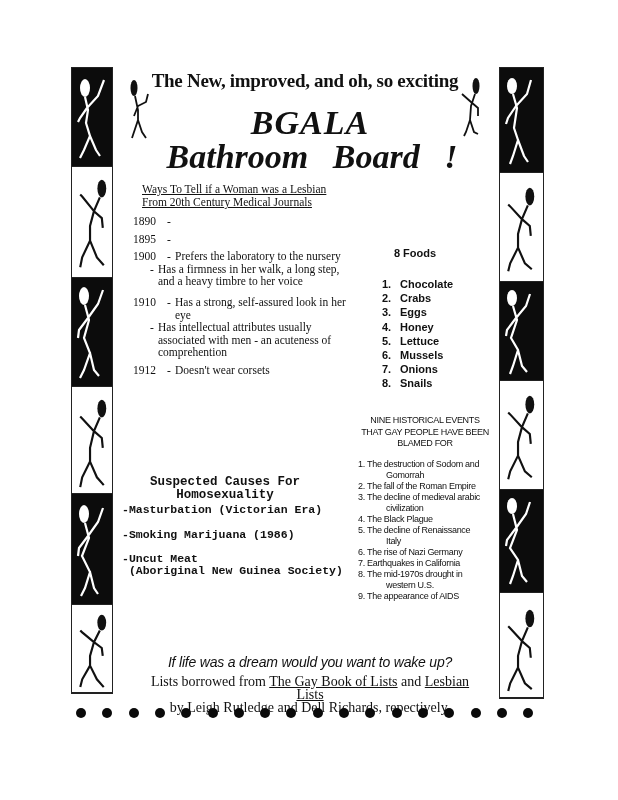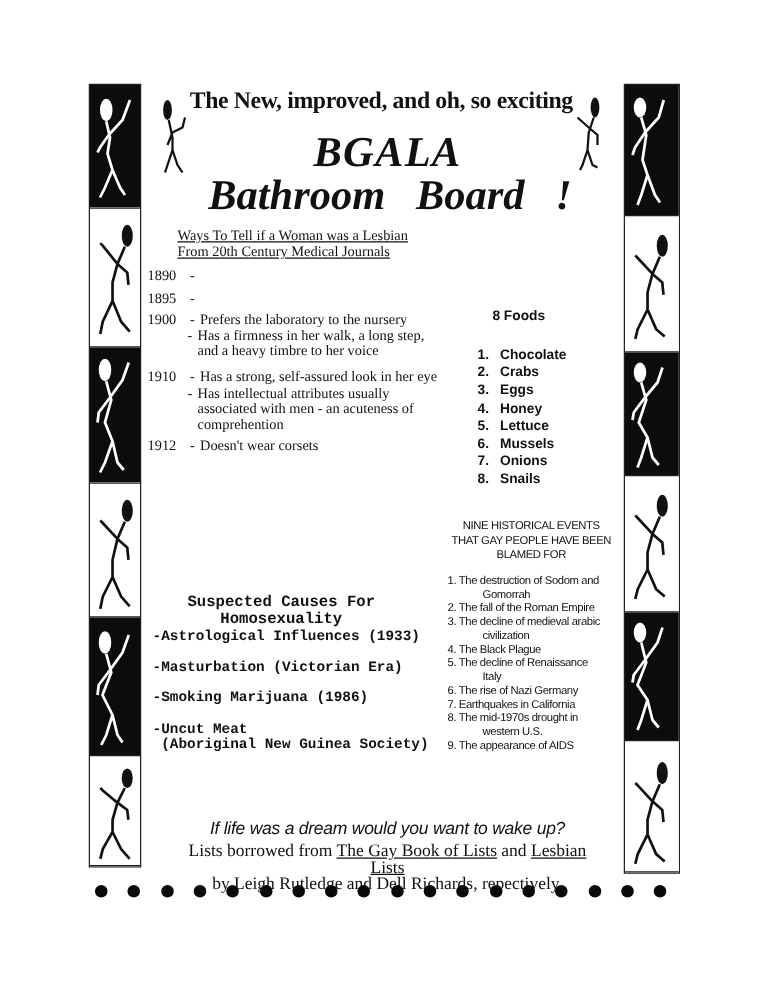--- a/index.html
+++ b/index.html
@@ -18,21 +18,21 @@
     .mono { font-family: "Liberation Mono", "DejaVu Sans Mono", monospace; }
 
     .subtitle { left: 150px; top: 70px; width: 310px; text-align: center; font-size: 19px; font-weight: bold; letter-spacing: -0.3px; }
     .title1 { left: 220px; top: 104px; width: 180px; text-align: center; font-size: 34px; font-weight: bold; font-style: italic; letter-spacing: 1px; }
     .title2 { left: 142px; top: 138px; width: 340px; text-align: center; font-size: 34px; font-weight: bold; font-style: italic; word-spacing: 16px; }
 
     .ways-head { left: 142px; top: 183px; font-size: 11.5px; line-height: 13px; text-decoration: underline; }
 
     .timeline { left: 118px; top: 215px; width: 235px; font-size: 11.5px; line-height: 12.6px; }
     .tl-entry { display: flex; margin-bottom: 5px; }
-    .tl-year { width: 30px; flex: none; }
+    .tl-year { width: 30px; flex: none; margin-left: 15px; }
     .tl-dash { width: 12px; flex: none; text-align: center; }
     .tl-body { flex: 1; }
     .tl-sub { display: flex; margin-left: 28px; }
     .tl-sub .tl-body { padding-left: 0; }
 
     .foods { left: 340px; top: 246px; width: 150px; text-align: center; font-size: 11px; font-weight: bold; line-height: 14px; }
     .foods-list { left: 382px; top: 277px; font-size: 11px; font-weight: bold; line-height: 14.2px; }
     .foods-list div { display: flex; }
     .foods-list .n { width: 18px; }
 
@@ -288,21 +288,20 @@
         <span>The appearance of AIDS</span>
       </div>
   </div>
 </div>
 
 <div class="abs mono causes-head">
   <div>Suspected Causes For</div>
   <div>Homosexuality</div>
 </div>
 <div class="abs mono causes-list">
-  <div class="c">-Astrological Influences (1933)</div>
   <div class="c">-Masturbation (Victorian Era)</div>
   <div class="c">-Smoking Marijuana (1986)</div>
   <div class="c">-Uncut Meat
  (Aboriginal New Guinea Society)</div>
 </div>
 
 <div class="abs sans quote">If life was a dream would you want to wake up?</div>
 <div class="abs serif credits">
   <div><span>Lists borrowed from </span><u>The Gay Book of Lists</u><span> and </span><u>Lesbian Lists</u></div>
   <div>by Leigh Rutledge and Dell Richards, repectively.</div>

